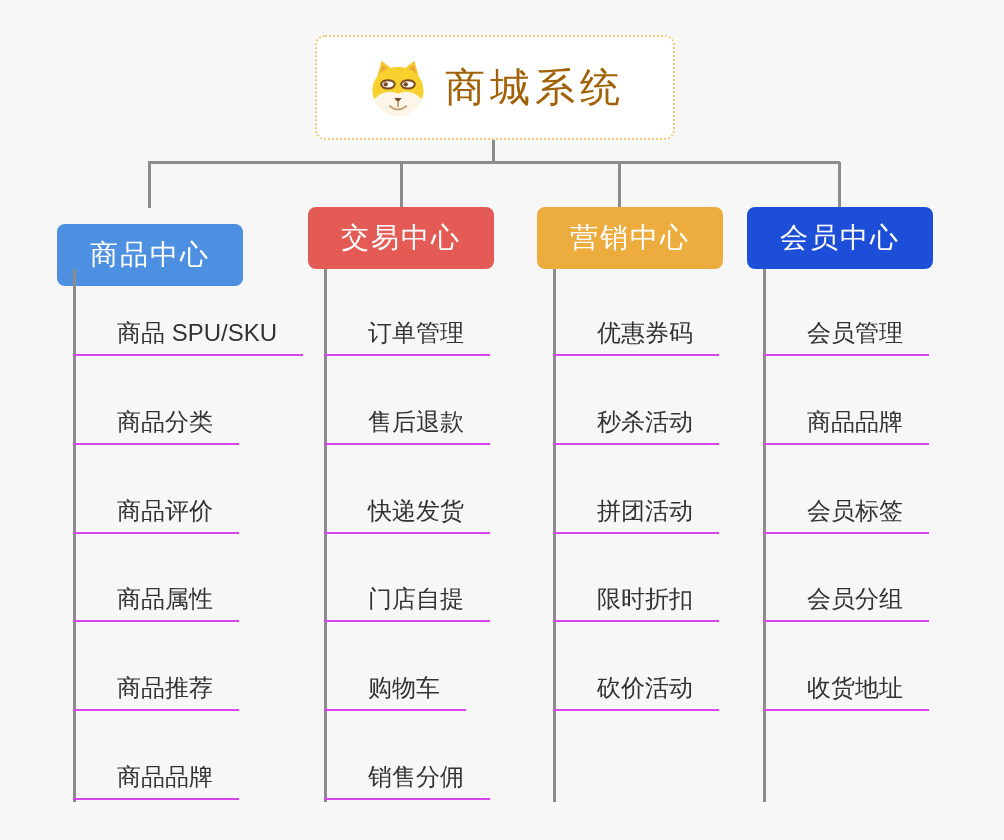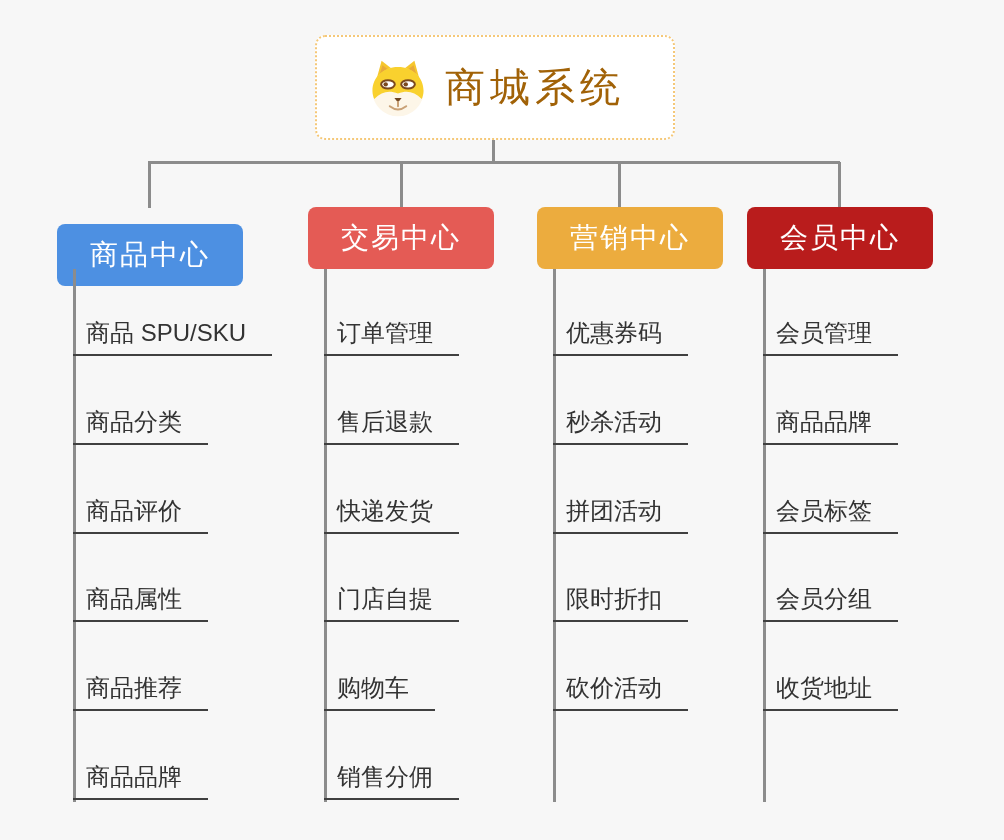--- a/index.html
+++ b/index.html
@@ -51,22 +51,22 @@
   .leaves{
     position:absolute;left:16px;top:62px;
     display:flex;flex-direction:column;align-items:flex-start;
   }
   .leaf{
     height:88.8px;display:flex;align-items:flex-end;box-sizing:border-box;
   }
   .leaf:first-child{height:87px;}
   .leaf-label{
     display:inline-block;
-    padding:0 26px 5px 13px;
-    border-bottom:2px solid #404040;
+    padding:0 26px 5px 44px;
+    border-bottom:2px solid #d946ef;
     font-size:24px;color:#333333;white-space:nowrap;
   }
 </style>
 </head>
 <body>
 
 <div class="canvas">
 
   <div class="conn root-drop"></div>
   <div class="conn h-line"></div>
@@ -170,21 +170,21 @@
       <div class="leaf">
           <span class="leaf-label">限时折扣</span>
         </div>
       <div class="leaf">
           <span class="leaf-label">砍价活动</span>
         </div>
     </div>
   </div>
 
   <div class="column col3">
-    <div class="branch-head" style="background-color: #b91c1c;">
+    <div class="branch-head" style="background-color: #1d4ed8;">
       <span>会员中心</span>
     </div>
     <div class="v-line"></div>
     <div class="leaves">
       <div class="leaf">
           <span class="leaf-label">会员管理</span>
         </div>
       <div class="leaf">
           <span class="leaf-label">商品品牌</span>
         </div>

